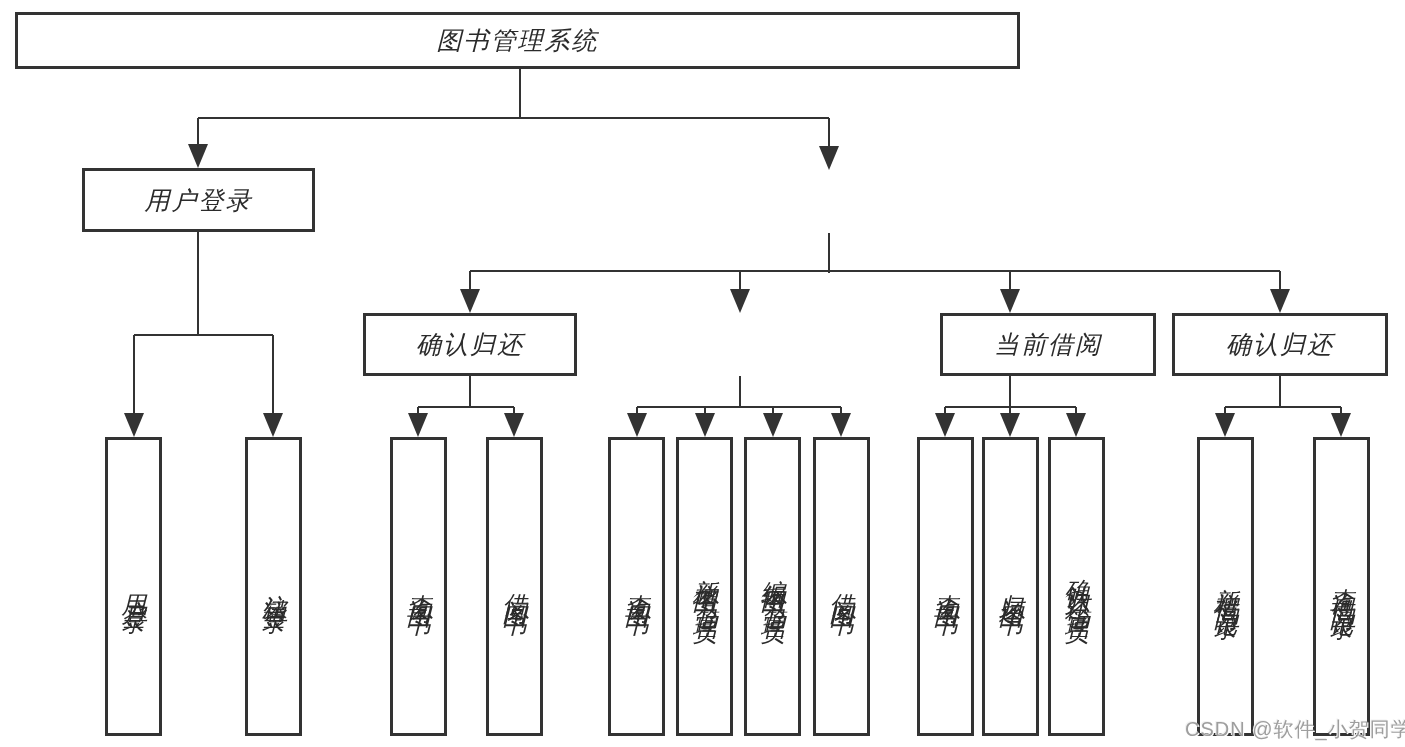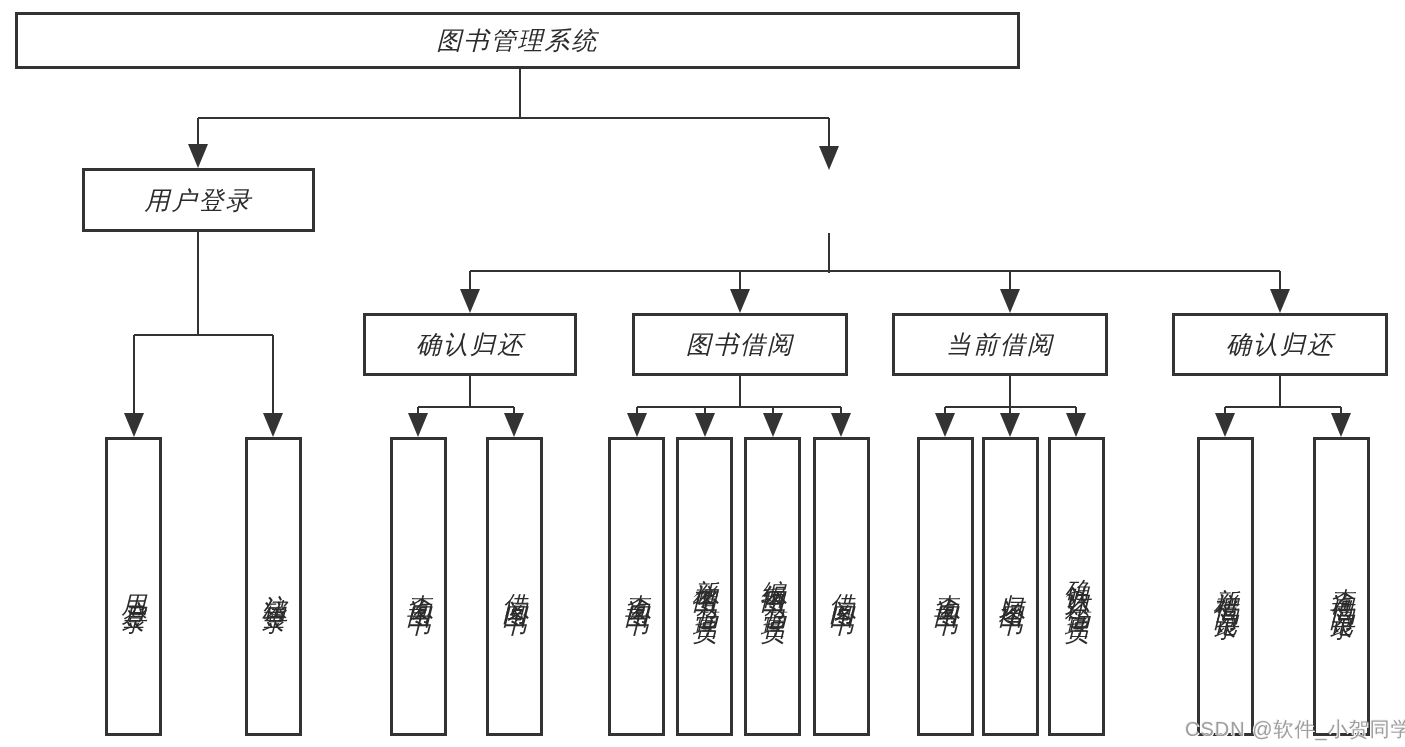--- a/index.html
+++ b/index.html
@@ -126,24 +126,21 @@
     <span class="hlabel">图书管理系统</span>
   </div>
 
   <div class="box" style="left:82px; top:168px; width:233px; height:64px;">
     <span class="hlabel">用户登录</span>
   </div>
 
   <div class="box" style="left:363px; top:313px; width:214px; height:63px;">
     <span class="hlabel">确认归还</span>
   </div>
-  <div class="box" style="left:632px; top:313px; width:216px; height:63px;">
-    <span class="hlabel">图书借阅</span>
-  </div>
-  <div class="box" style="left:892px; top:313px; width:216px; height:63px;">
+  <div class="box" style="left:940px; top:313px; width:216px; height:63px;">
     <span class="hlabel">当前借阅</span>
   </div>
   <div class="box" style="left:1172px; top:313px; width:216px; height:63px;">
     <span class="hlabel">确认归还</span>
   </div>
 
   <div class="box leaf" style="left:105px;">
     <span class="vlabel">用户登录</span>
   </div>
   <div class="box leaf" style="left:245px;">

